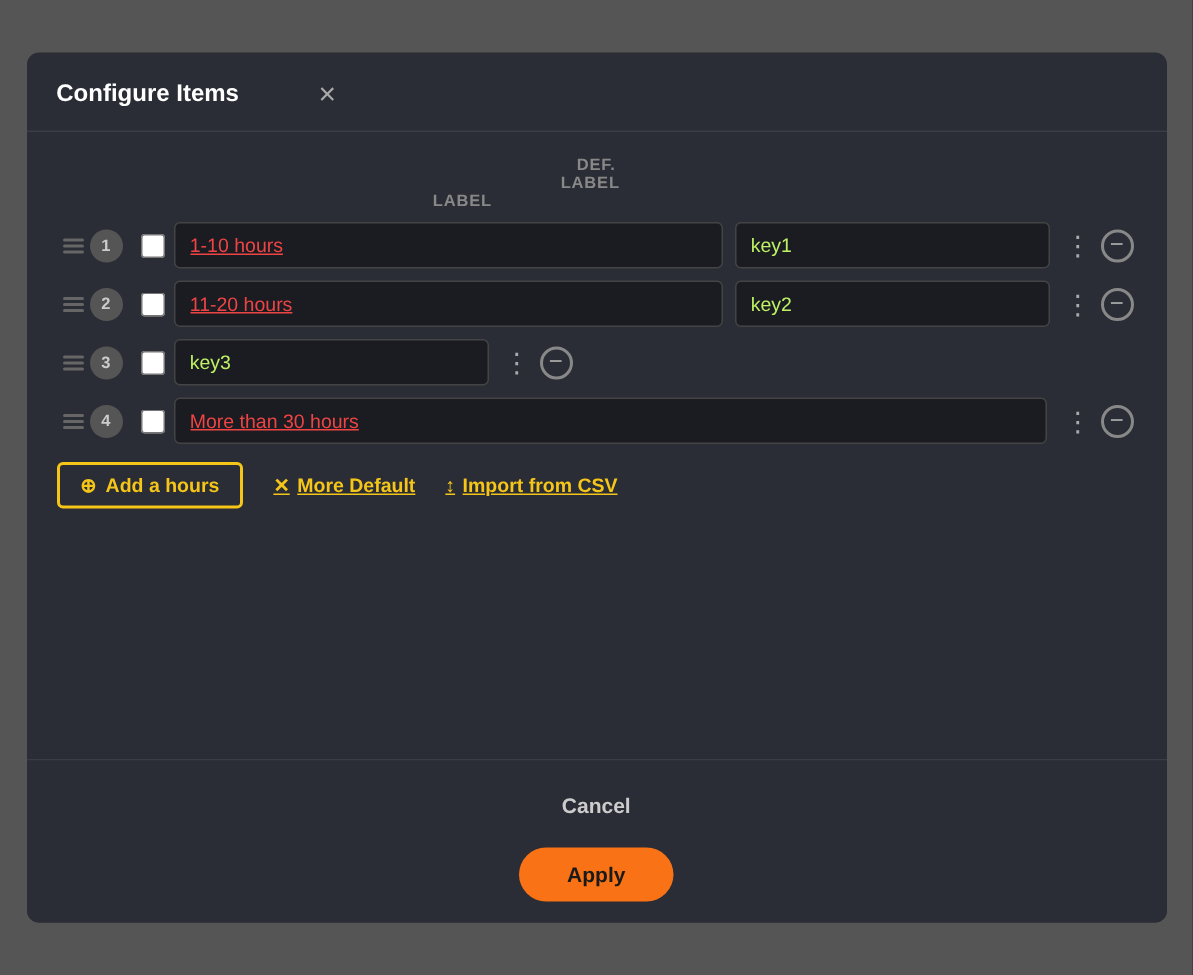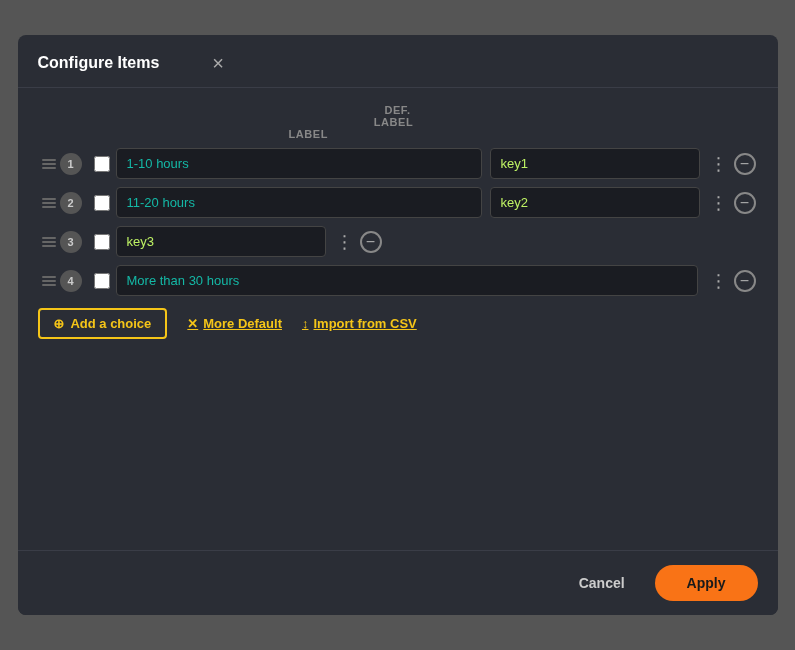--- a/index.html
+++ b/index.html
@@ -109,24 +109,25 @@
       height: 16px;
       cursor: pointer;
       accent-color: #f5c518;
     }
     .row-label-input {
       flex: 1;
       margin-right: 8px;
       background: #1a1c22;
       border: 1px solid #444;
       border-radius: 4px;
-      color: #14b8a6;
+      color: #ef4444;
       font-size: 13px;
       padding: 7px 10px;
       outline: none;
+      text-decoration: underline;
     }
     .row-value-input {
       width: 210px;
       margin-right: 6px;
       background: #1a1c22;
       border: 1px solid #444;
       border-radius: 4px;
       color: #bef264;
       font-size: 13px;
       padding: 7px 10px;
@@ -199,20 +200,21 @@
 
     .dialog-footer {
       display: flex;
       align-items: center;
       justify-content: flex-end;
       gap: 12px;
       padding: 14px 20px;
       border-top: 1px solid #3a3d47;
       background: #2a2d35;
       border-radius: 0 0 8px 8px;
+      flex-direction: column;
     }
     .cancel-btn {
       background: none;
       border: none;
       color: #ccc;
       font-size: 14px;
       font-weight: 600;
       cursor: pointer;
       padding: 8px 18px;
     }
@@ -313,21 +315,21 @@
       <button class="row-more-btn">⋮</button>
       <button class="row-remove-btn">
         <div class="remove-circle">−</div>
       </button>
     </div>
       </div>
 
     <div class="actions-row">
       <button class="add-choice-btn">
         <span>⊕</span>
-        <span>Add a choice</span>
+        <span>Add a hours</span>
       </button>
       <button class="action-link">
         <span>✕</span>
         <span>More Default</span>
       </button>
       <button class="action-link">
         <span>↕</span>
         <span>Import from CSV</span>
       </button>
     </div>

